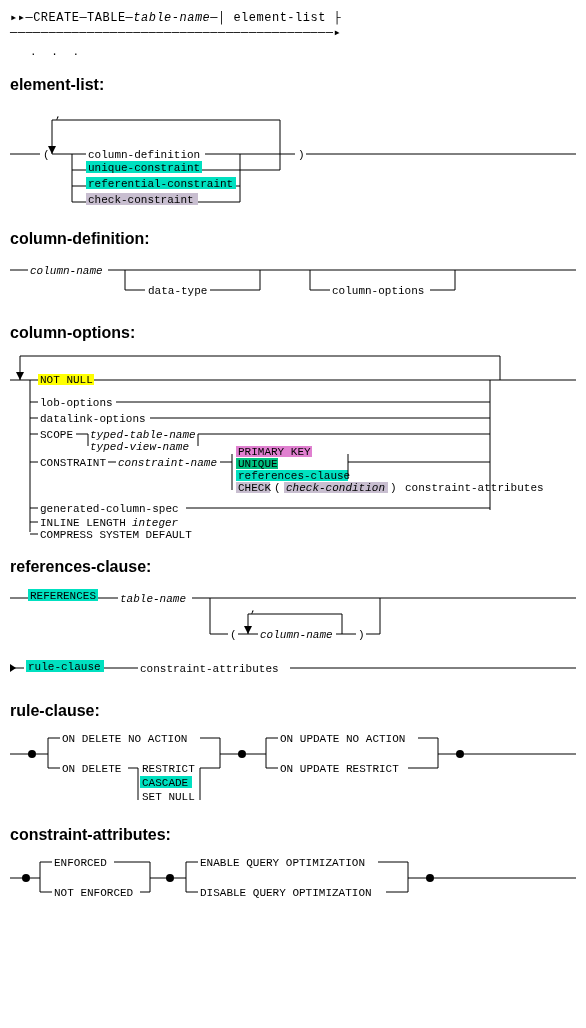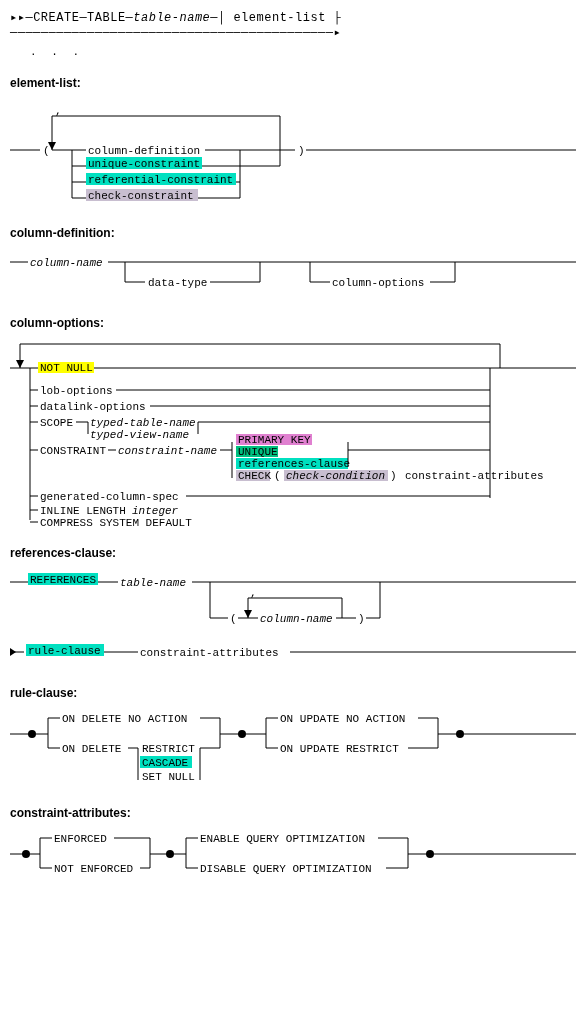--- a/index.html
+++ b/index.html
@@ -13,21 +13,21 @@
   }
   .header-line {
     font-size: 12px;
     letter-spacing: 0.5px;
     margin-bottom: 6px;
   }
   .header-line .it { font-style: italic; }
   .dots { margin: 4px 0 10px 20px; letter-spacing: 4px; }
   h3.section {
     font-family: Arial, sans-serif;
-    font-size: 12px;
+    font-size: 16px;
     font-weight: bold;
     margin: 18px 0 8px 0;
   }
   svg { display: block; }
   .t { font-family: "Courier New", monospace; font-size: 11px; }
   .ti { font-style: italic; }
   .hl-cyan   { fill: #00e0c0; }
   .hl-grey   { fill: #c8bed0; }
   .hl-yellow { fill: #ffff00; }
   .hl-pink   { fill: #e080d0; }

